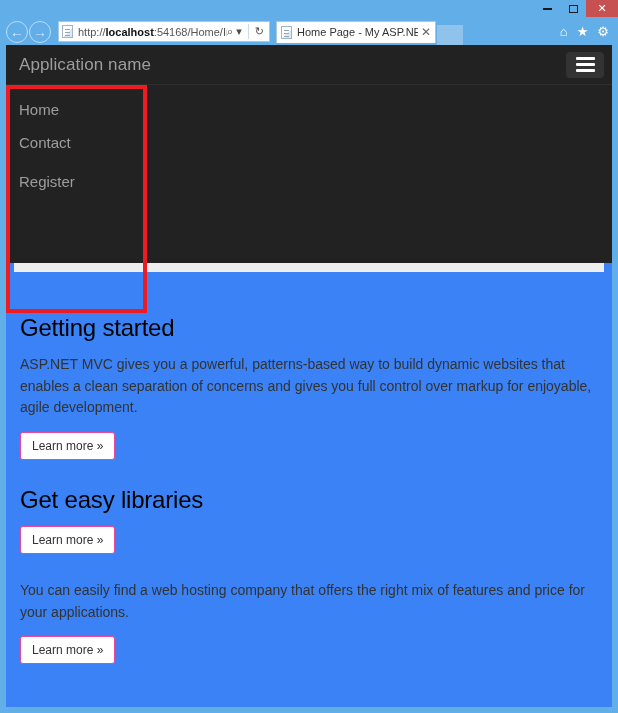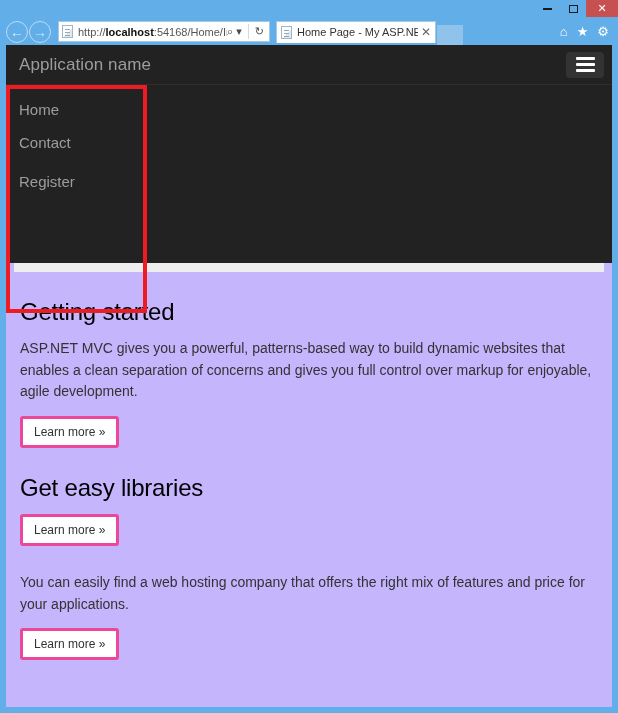--- a/index.html
+++ b/index.html
@@ -161,21 +161,21 @@
     font-size: 13px;
   }
 
   
   .viewport {
     position: absolute;
     top: 45px;
     left: 6px;
     width: 606px;
     height: 662px;
-    background: #c4b5fd;
+    background: #3b82f6;
     overflow: hidden;
   }
 
   
   .navbar {
     background: #222222;
     height: 218px;
     position: relative;
   }
   .navbar-head {
@@ -221,40 +221,40 @@
 
   
   .jumbotron {
     background: #eeeeee;
     height: 9px;
     margin: 0 8px;
   }
 
   
   .container {
-    padding: 0 14px;
+    padding: 16px 14px;
   }
   .row { padding-top: 26px; }
   .row h2 {
     font-size: 24px;
     font-weight: normal;
     color: #000000;
     letter-spacing: -0.2px;
     margin-bottom: 12px;
   }
   .row p {
     font-size: 14px;
     line-height: 1.55;
     color: #333333;
     margin-bottom: 13px;
     max-width: 580px;
   }
   .btn {
     display: inline-block;
-    border: 3px solid #ec4899;
+    border: 1px solid #ec4899;
     border-radius: 3px;
     background: #ffffff;
     padding: 6px 11px;
     font-size: 12px;
     color: #333333;
     text-decoration: none;
   }
 
   
   .annotation-box {

